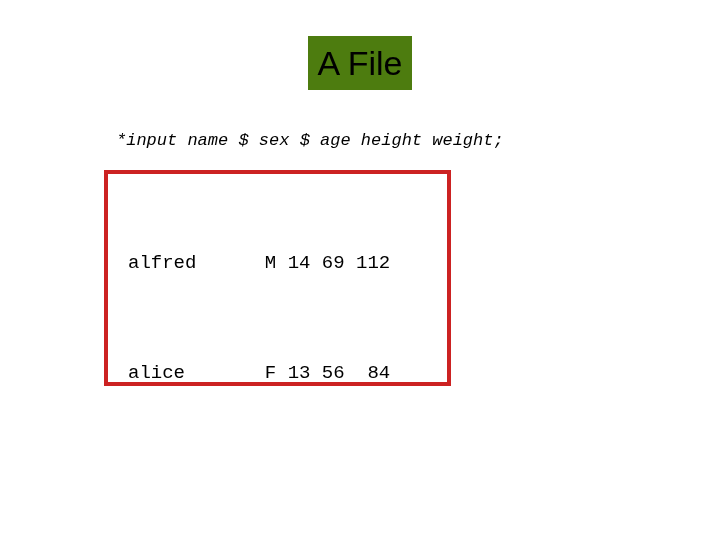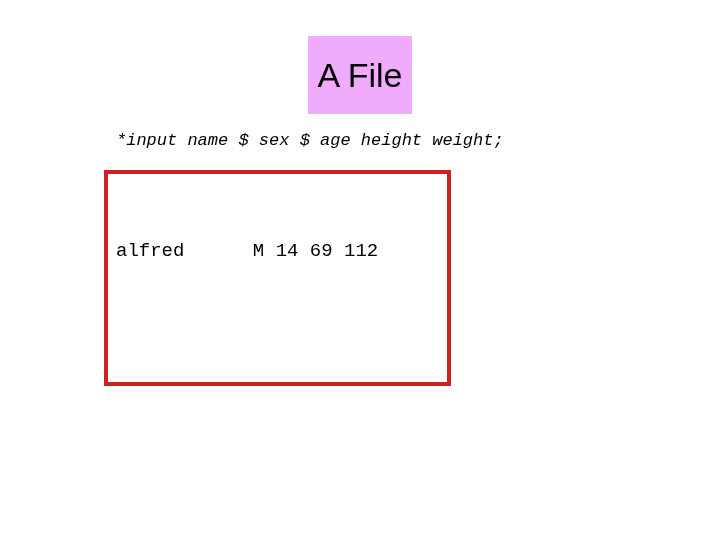--- a/index.html
+++ b/index.html
@@ -30,27 +30,27 @@
   .title-row {
     position: absolute;
     left: 0;
     top: 36px;
     width: 720px;
     text-align: center;
     line-height: 1;
   }
   .title-text {
     display: inline-block;
-    background: #f0abfc;
+    background: #4d7c0f;
     color: #000000;
     font-family: "Liberation Sans", sans-serif;
     font-size: 34px;
     font-weight: 400;
     line-height: 54px;
-    padding: 12px 9px;
+    padding: 0 9px;
     white-space: pre;
   }
 
   
   .input-line {
     position: absolute;
     left: 116px;
     top: 128px;
     color: #000000;
     font-family: "Liberation Mono", "DejaVu Sans Mono", monospace;
@@ -79,37 +79,38 @@
     padding: 0;
     color: #000000;
     font-family: "Liberation Mono", "DejaVu Sans Mono", monospace;
     font-size: 19px;
     font-style: normal;
     line-height: 28.6px;
     white-space: pre;
   }
   .data-line {
     white-space: pre;
-    margin: 0;
+    margin: 12px;
     padding: 0;
   }
 </style>
 </head>
 <body>
 
 <div class="slide">
 
   <div class="title-row">
     <span class="title-text">A File</span>
   </div>
 
   <div class="input-line">*input name $ sex $ age height weight;</div>
 
   <div class="data-box">
     <div class="data-lines">
       <div class="data-line">alfred      M 14 69 112</div>
+      <div class="data-line">alice       F 13 56  84</div>
       
       
       
     </div>
   </div>
 
 </div>
 
 </body></html>

